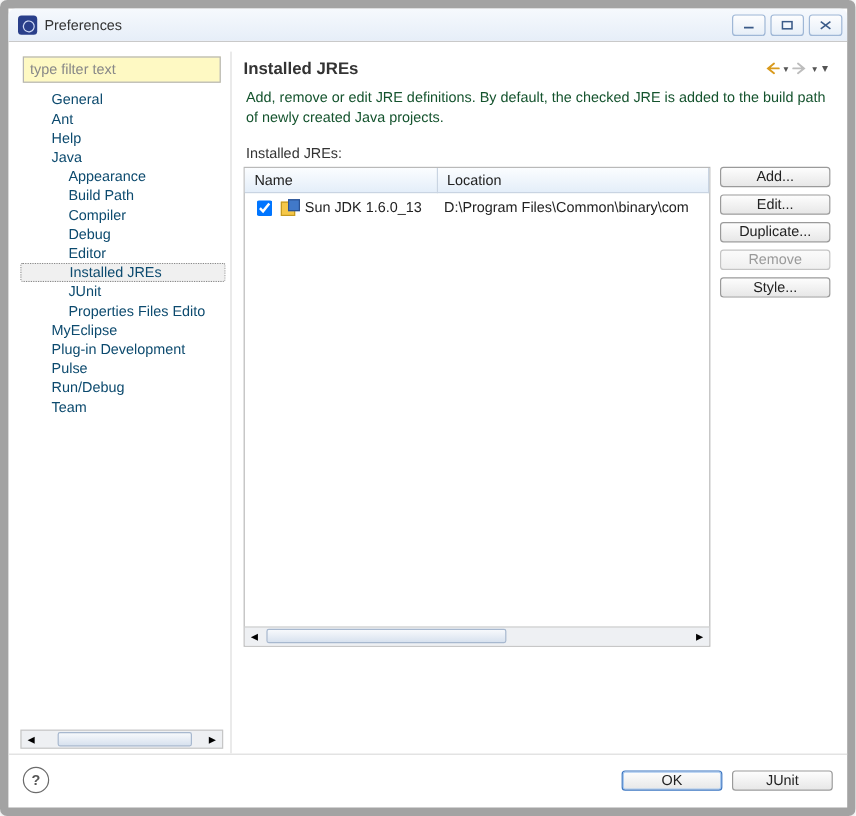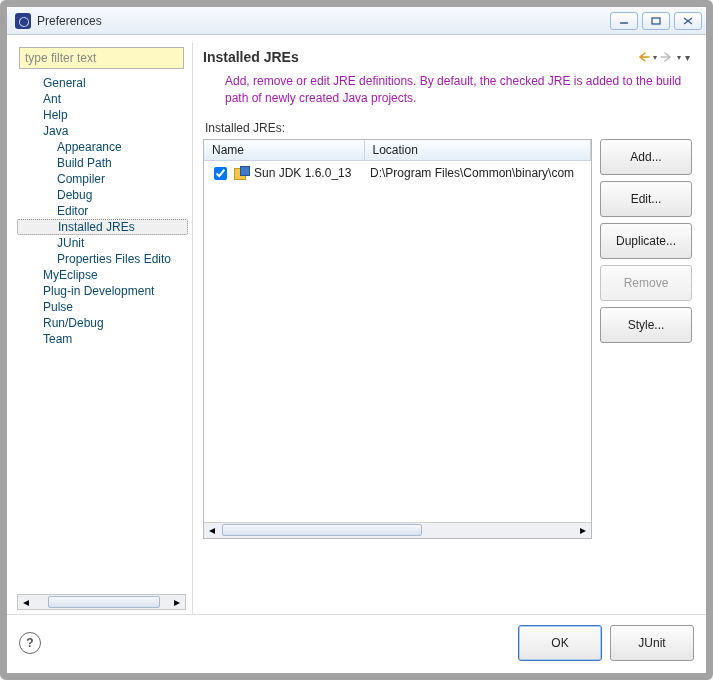--- a/index.html
+++ b/index.html
@@ -77,21 +77,21 @@
 
   
   .main { flex: 1; display: flex; flex-direction: column; padding: 0 6px 0 10px; }
   .main-header {
     display: flex; align-items: center; padding: 6px 2px 8px 0;
   }
   .main-header h2 { font-size: 14px; font-weight: 600; margin: 0; color: #333; }
   .main-header .spacer { flex: 1; }
   .navicon { margin-left: 3px; display: inline-flex; align-items: center; }
 
-  .desc { color: #a21caf; line-height: 1.4; padding: 0 0 10px 2px; margin-left: 20px; }
+  .desc { color: #14532d; line-height: 1.4; padding: 0 0 10px 2px; }
   .list-label { padding: 4px 0 4px 2px; color: #333; }
 
   .table-area { display: flex; }
   .table-wrap {
     flex: 1; border: 1px solid #b9b9b9; height: 400px;
     display: flex; flex-direction: column; background: #fff;
   }
   thead th {
     background: linear-gradient(#fbfdff,#e4eef9);
     border-right: 1px solid #c9d4e2; border-bottom: 1px solid #c9d4e2;
@@ -122,21 +122,21 @@
   }
   .table-wrap .hscroll .arrow { width: 16px; display:flex; align-items:center; justify-content:center; height:100%; }
   .table-wrap .hscroll .track { flex: 1; position: relative; height:100%; }
   .table-wrap .hscroll .thumb {
     position: absolute; left: 2px; top: 1px; height: 12px; width: 200px;
     background: linear-gradient(#f7f9fc,#d8e2ef); border: 1px solid #a7b8cf; border-radius: 2px;
   }
 
   .side-btns { width: 92px; margin-left: 8px; display: flex; flex-direction: column; gap: 6px; }
   .btn {
-    height: 36px; border: 1px solid #9a9a9a; border-radius: 3px;
+    height: 17px; border: 1px solid #9a9a9a; border-radius: 3px;
     background: linear-gradient(#fdfdfd,#e7e7e7);
     display: flex; align-items: center; justify-content: center; color: #222;
     cursor: default;
   }
   .btn.disabled { color: #9a9a9a; border-color: #c4c4c4; background: linear-gradient(#fbfbfb,#efefef); }
   .btn.primary { border-color: #3d77c2; box-shadow: 0 0 0 1px #a9c9ef inset; }
 
   .bottombar {
     border-top: 1px solid #ddd; padding: 10px 12px 12px 12px;
     display: flex; align-items: center;

